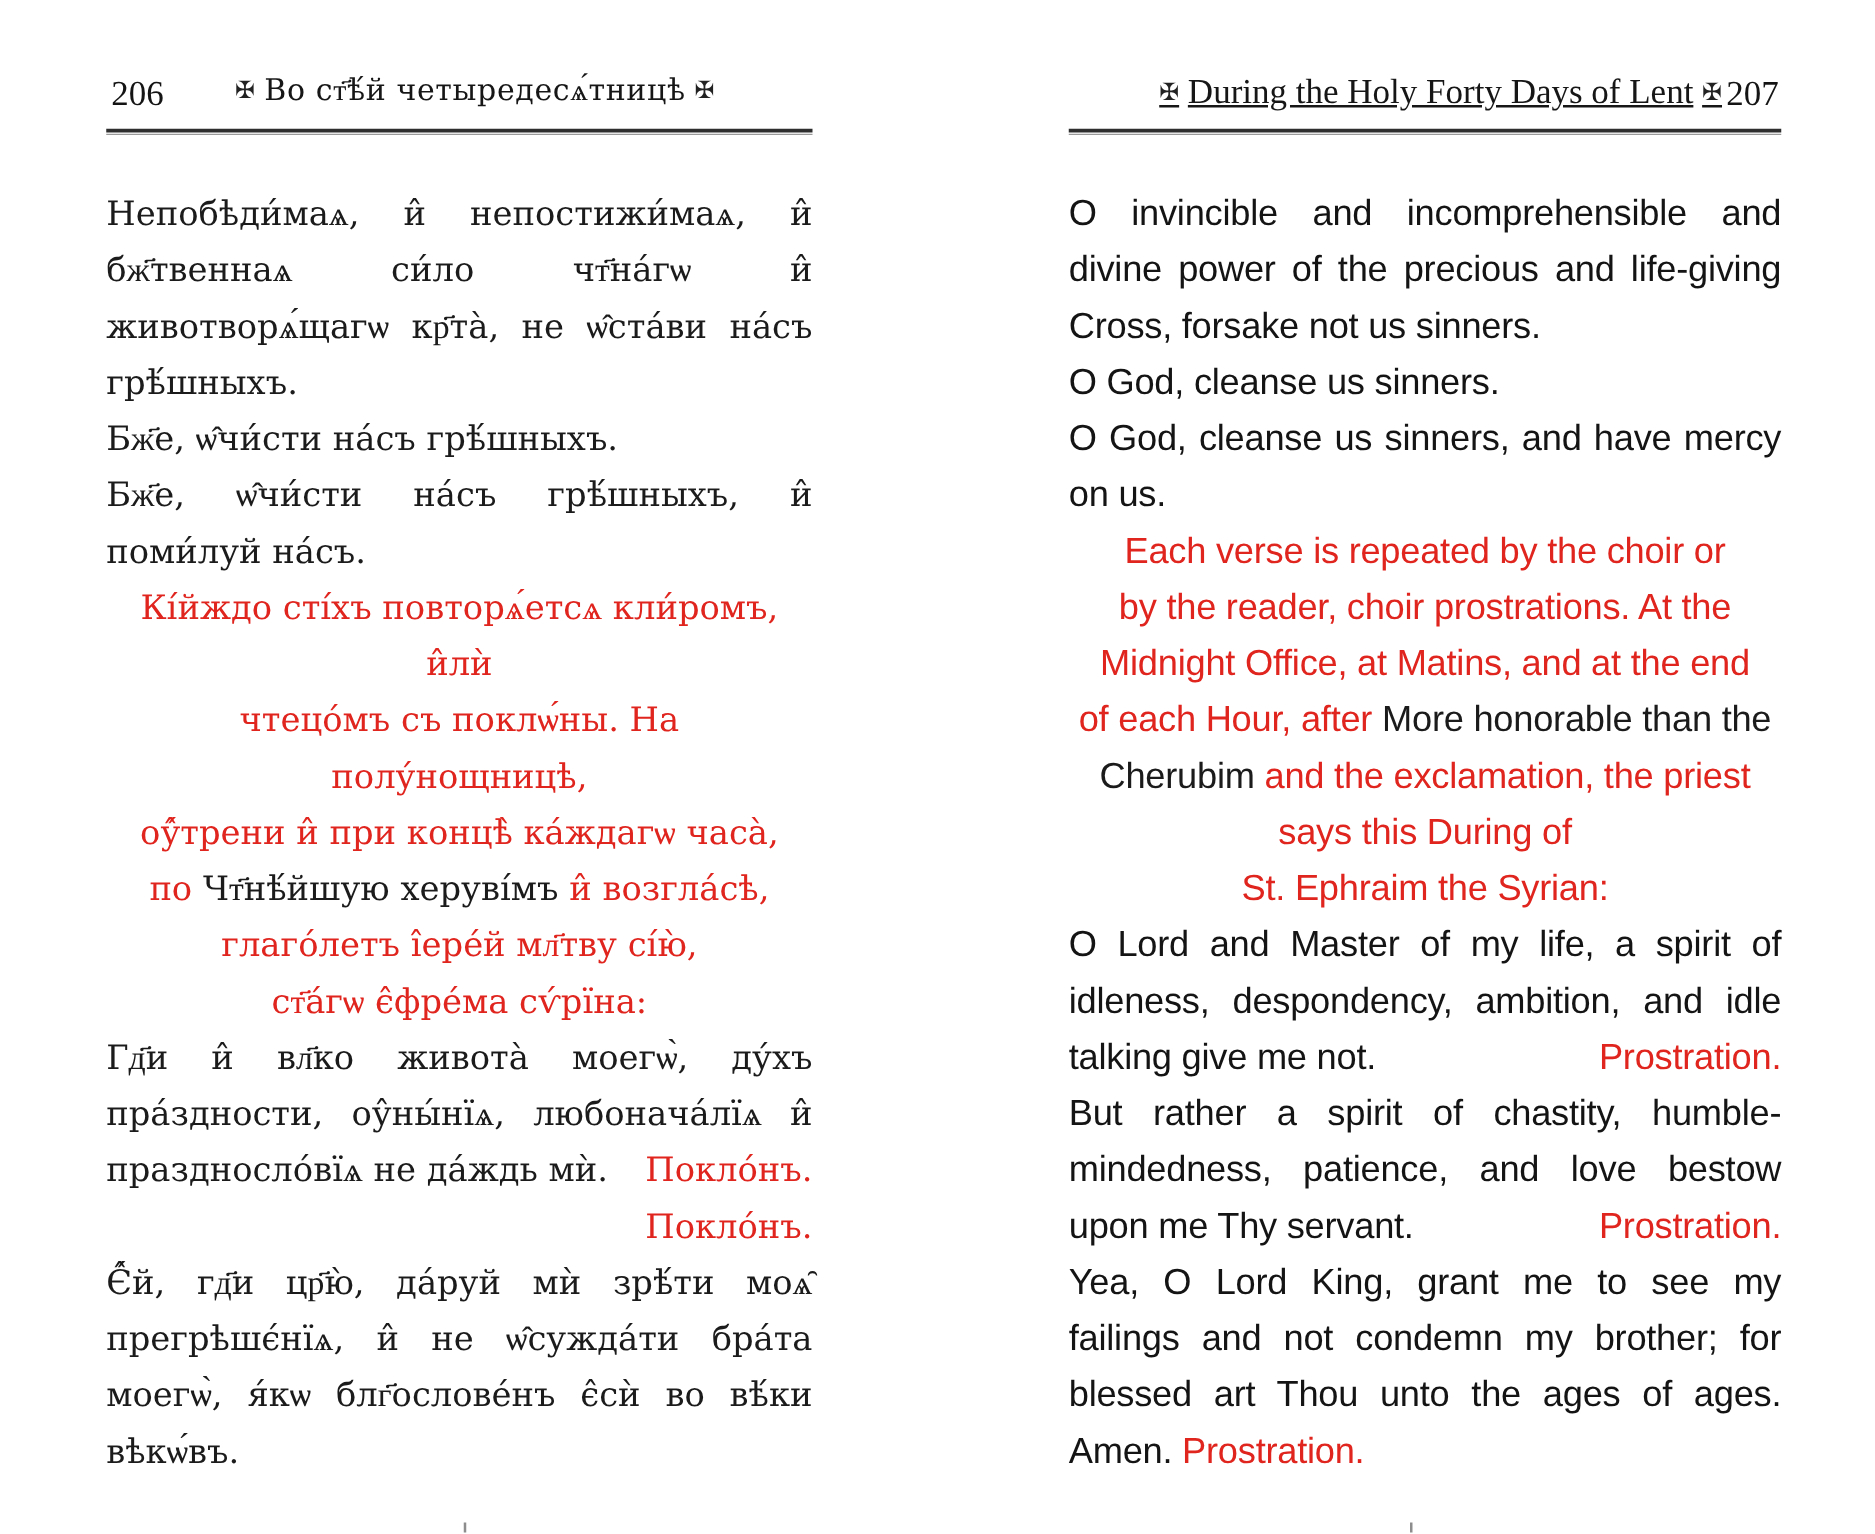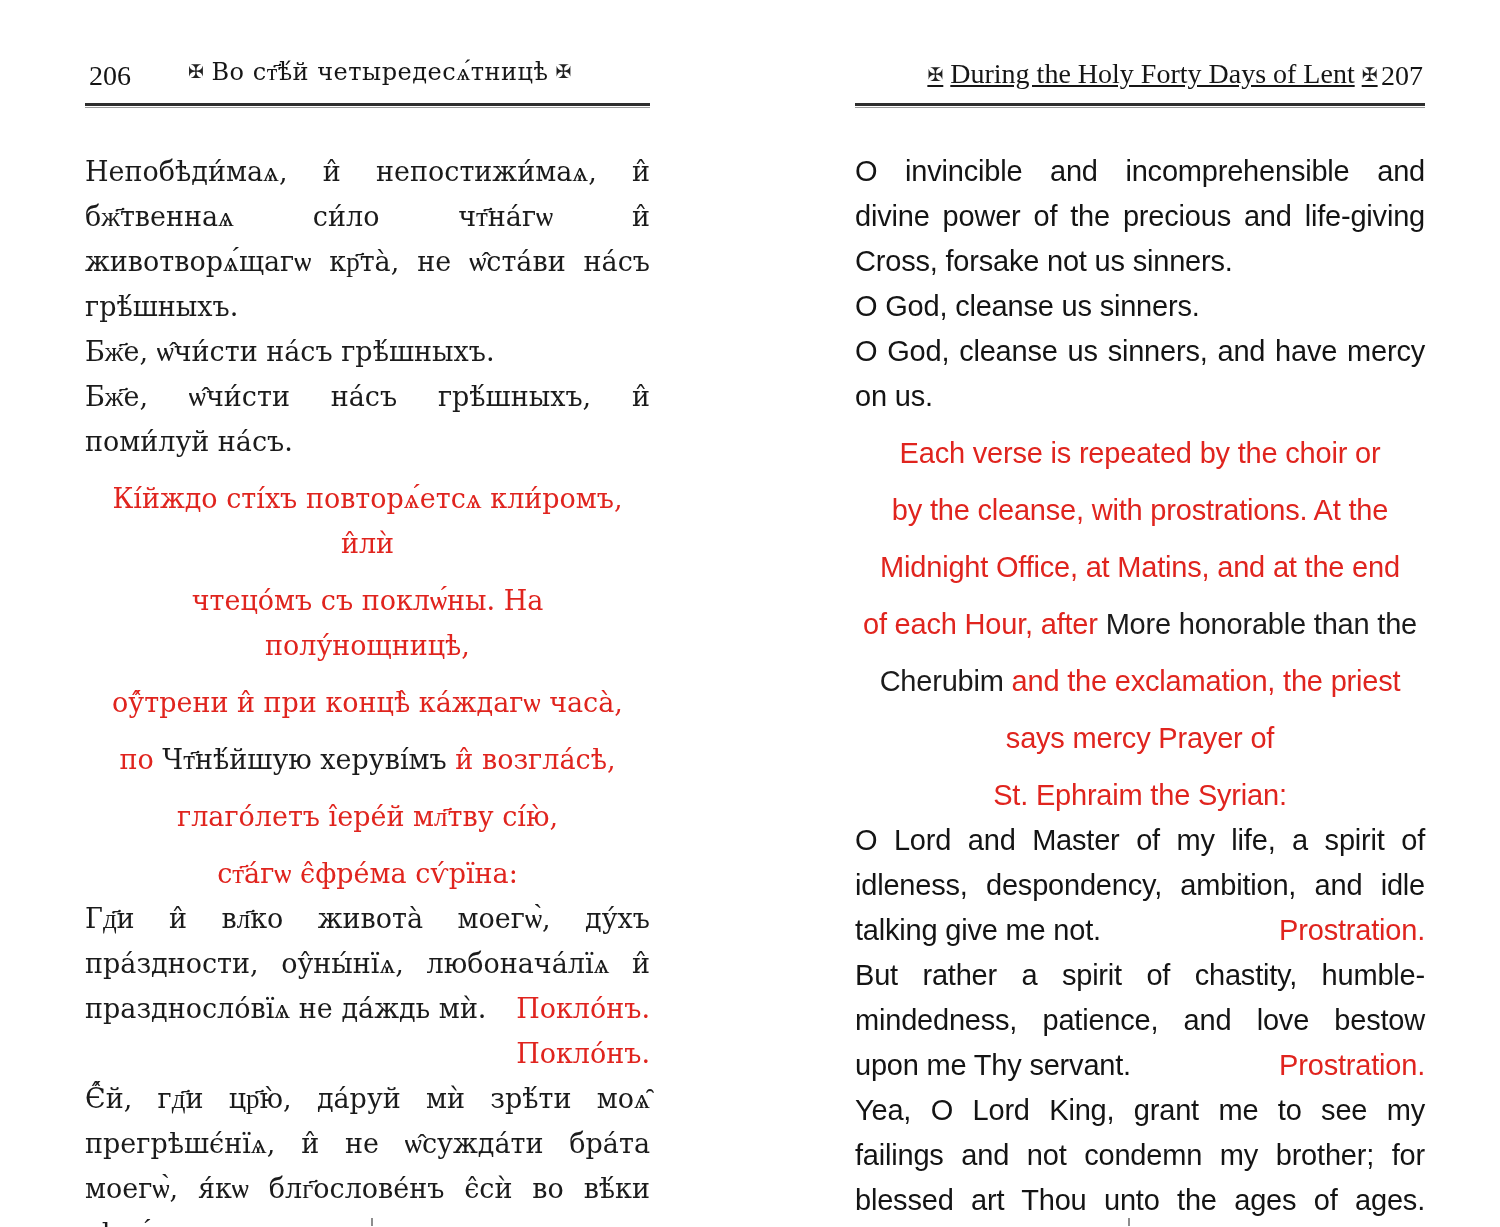--- a/index.html
+++ b/index.html
@@ -43,21 +43,21 @@
     font-size:27px; line-height:45px; color:#1b1b1b;
   }
   .eng {
     font-family:Liberation Sans, sans-serif;
     font-size:29px; line-height:45px; letter-spacing:-0.2px; color:#141414;
   }
   p.para { margin:0; text-align:justify; }
   .rel { position:relative; }
   .red { color:#e0241e; }
   .rubric { text-align:center; color:#e0241e; margin:0; }
-  .rubric-line { text-align:center;margin-top:12px; }
+  .rubric-line { text-align:center; }
   .rubric-line .black { color:#1b1b1b; }
   .tail-label {
     position:absolute; right:0; bottom:0; color:#e0241e; white-space:nowrap;
   }
   .label-line { text-align:right; color:#e0241e; }
 
   
   .artifact { position:absolute; width:2px; height:8px; background:#8d8d8d; }
   #artifact-left  { left:371px; top:1218px; }
   #artifact-right { left:1128px; top:1218px; }
@@ -103,25 +103,25 @@
   </div>
   <div class="rule"></div>
 
   <div class="body eng">
     <p class="para">O invincible and incomprehensible and divine power of the precious and life-giving Cross, forsake not us sinners.</p>
     <p class="para">O God, cleanse us sinners.</p>
     <p class="para">O God, cleanse us sinners, and have mercy on us.</p>
 
     <div class="rubric">
       <div class="rubric-line">Each verse is repeated by the choir or</div>
-      <div class="rubric-line">by the cleanse, with prostrations. At the</div>
+      <div class="rubric-line">by the reader, choir prostrations. At the</div>
       <div class="rubric-line">Midnight Office, at Matins, and at the end</div>
       <div class="rubric-line"><span class="red">of each Hour, after </span><span class="black">More honorable than the</span></div>
       <div class="rubric-line"><span class="black">Cherubim </span><span class="red">and the exclamation, the priest</span></div>
-      <div class="rubric-line">says mercy Prayer of</div>
+      <div class="rubric-line">says this During of</div>
       <div class="rubric-line">St. Ephraim the Syrian:</div>
     </div>
 
     <div class="rel">
       <p class="para">O Lord and Master of my life, a spirit of idleness, despondency, ambition, and idle talking give me not.</p>
       <span class="tail-label">Prostration.</span>
     </div>
     <div class="rel">
       <p class="para">But rather a spirit of chastity, humble-mindedness, patience, and love bestow upon me Thy servant.</p>
       <span class="tail-label">Prostration.</span>

